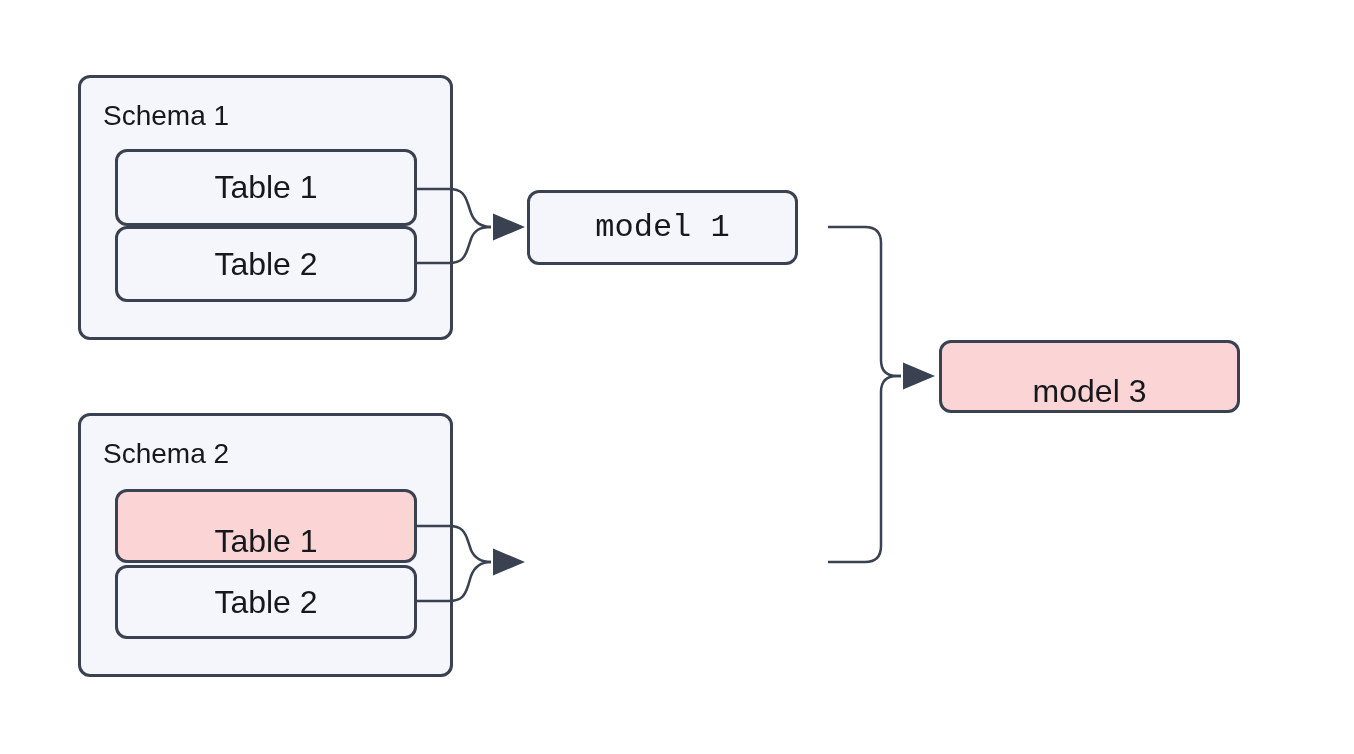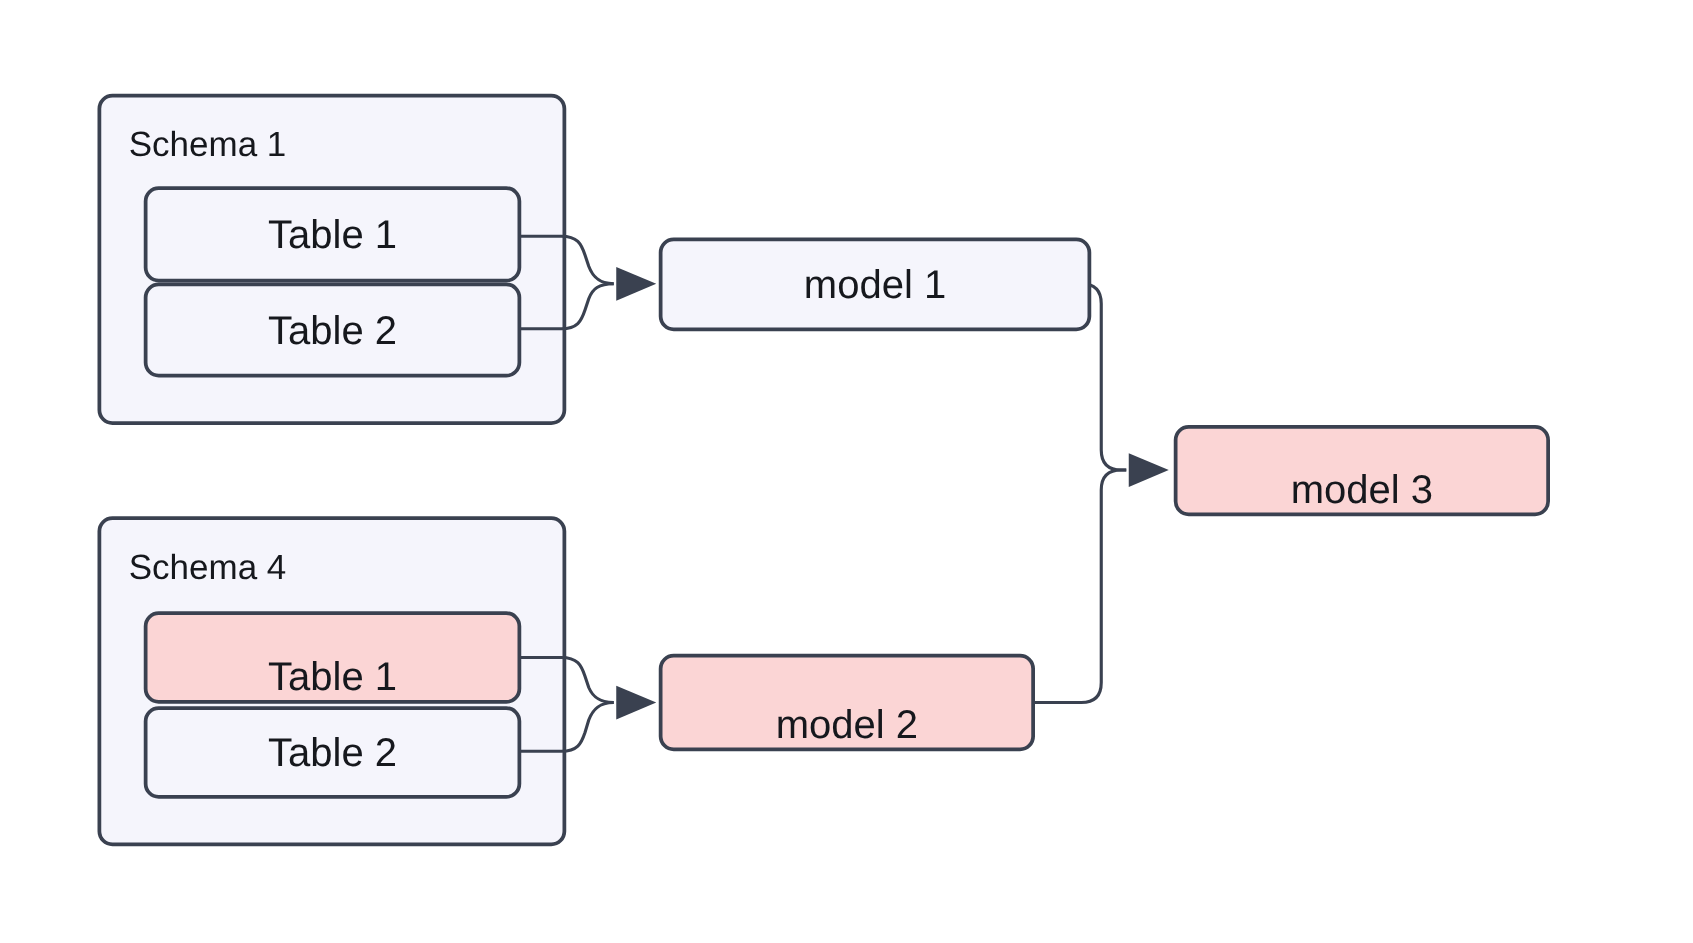--- a/index.html
+++ b/index.html
@@ -61,34 +61,34 @@
     background: var(--highlight-fill, #fbd5d5);
     align-items: flex-end;
   }
   
   #schema1 { left: 78px;  top: 75px;  width: 375px; height: 265px; }
   #schema2 { left: 78px;  top: 413px; width: 375px; height: 264px; }
   #s1t1    { left: 115px; top: 149px; width: 302px; height: 77px; }
   #s1t2    { left: 115px; top: 226px; width: 302px; height: 76px; }
   #s2t1    { left: 115px; top: 489px; width: 302px; height: 74px; }
   #s2t2    { left: 115px; top: 565px; width: 302px; height: 74px; }
-  #model1  { left: 527px; top: 190px; width: 346px; height: 75px; }
+  #model1  { left: 527px; top: 190px; width: 271px; height: 75px; font-family: Liberation Mono, monospace; }
   #model2  { left: 527px; top: 523px; width: 301px; height: 78px; }
   #model3  { left: 939px; top: 340px; width: 301px; height: 73px; }
 </style>
 </head>
 <body>
 
 <div class="canvas">
 
   <div class="group" id="schema1">
     <div class="group-label">Schema 1</div>
   </div>
   <div class="group" id="schema2">
-    <div class="group-label">Schema 4</div>
+    <div class="group-label">Schema 2</div>
   </div>
 
   <svg class="edges" viewBox="0 0 1354 754" xmlns="http://www.w3.org/2000/svg">
 
     <path d="M416 189 H449 C462 189 465 195 468 204 L471 213 C474 221 479 227 491 227"></path>
     <path d="M416 263 H449 C462 263 465 257 468 248 L471 239 C474 231 479 227 491 227"></path>
     <polygon points="493,213.5 525,227 493,240.5"></polygon>
 
     <path d="M416 526 H449 C462 526 465 532 468 541 L471 550 C474 557 479 562 491 562"></path>
     <path d="M416 601 H449 C462 601 465 595 468 586 L471 576 C474 568 479 562 491 562"></path>
@@ -108,20 +108,17 @@
   <div class="node highlight" id="s2t1">
     <span>Table 1</span>
   </div>
   <div class="node" id="s2t2">
     <span>Table 2</span>
   </div>
 
   <div class="node" id="model1">
     <span>model 1</span>
   </div>
-  <div class="node highlight" id="model2">
-    <span>model 2</span>
-  </div>
   <div class="node highlight" id="model3">
     <span>model 3</span>
   </div>
 
 </div>
 
 </body></html>

